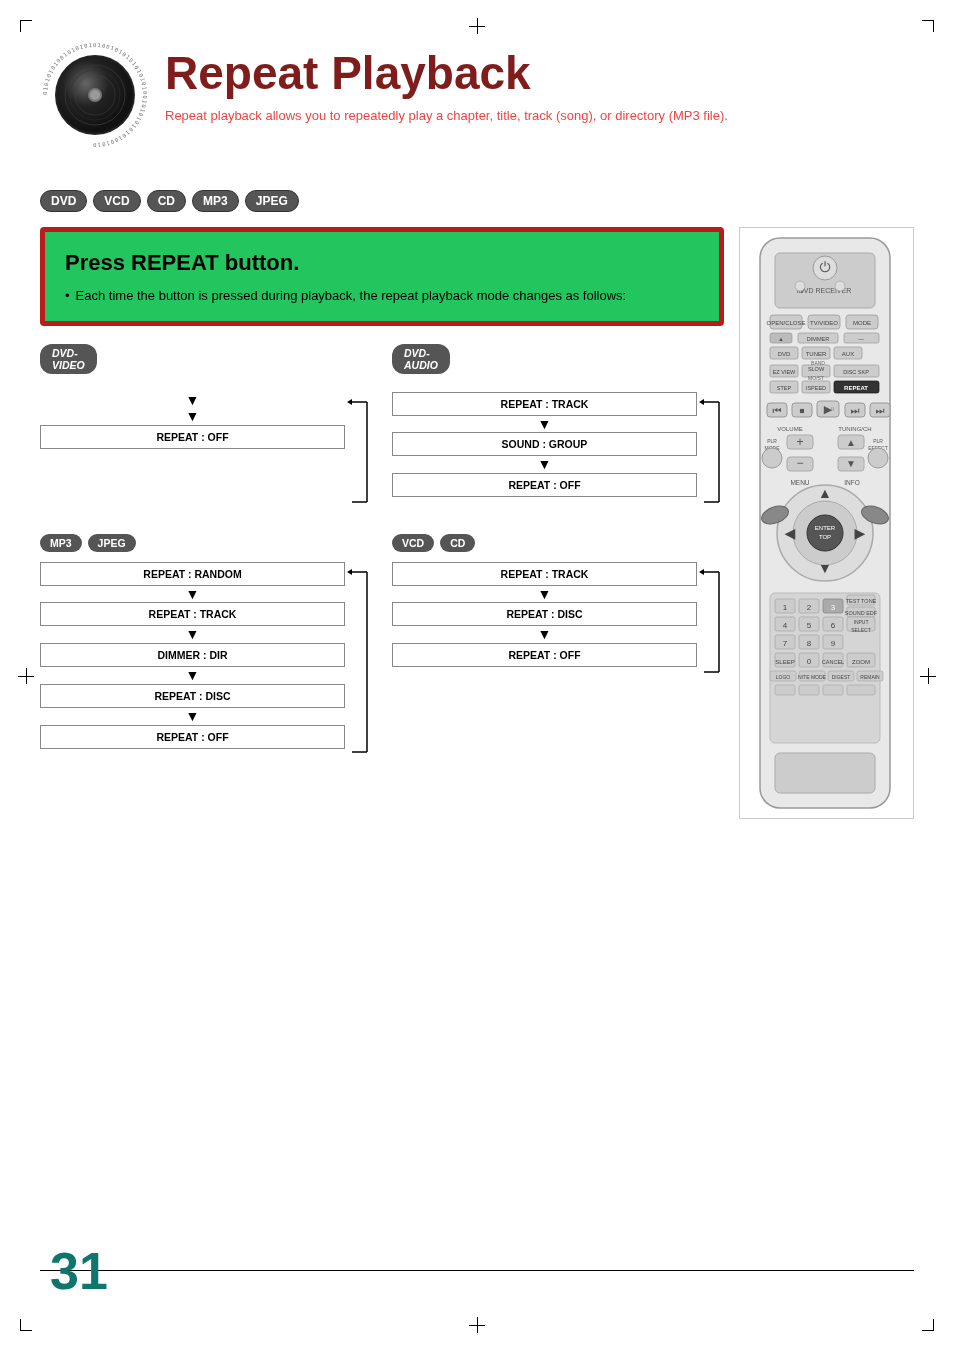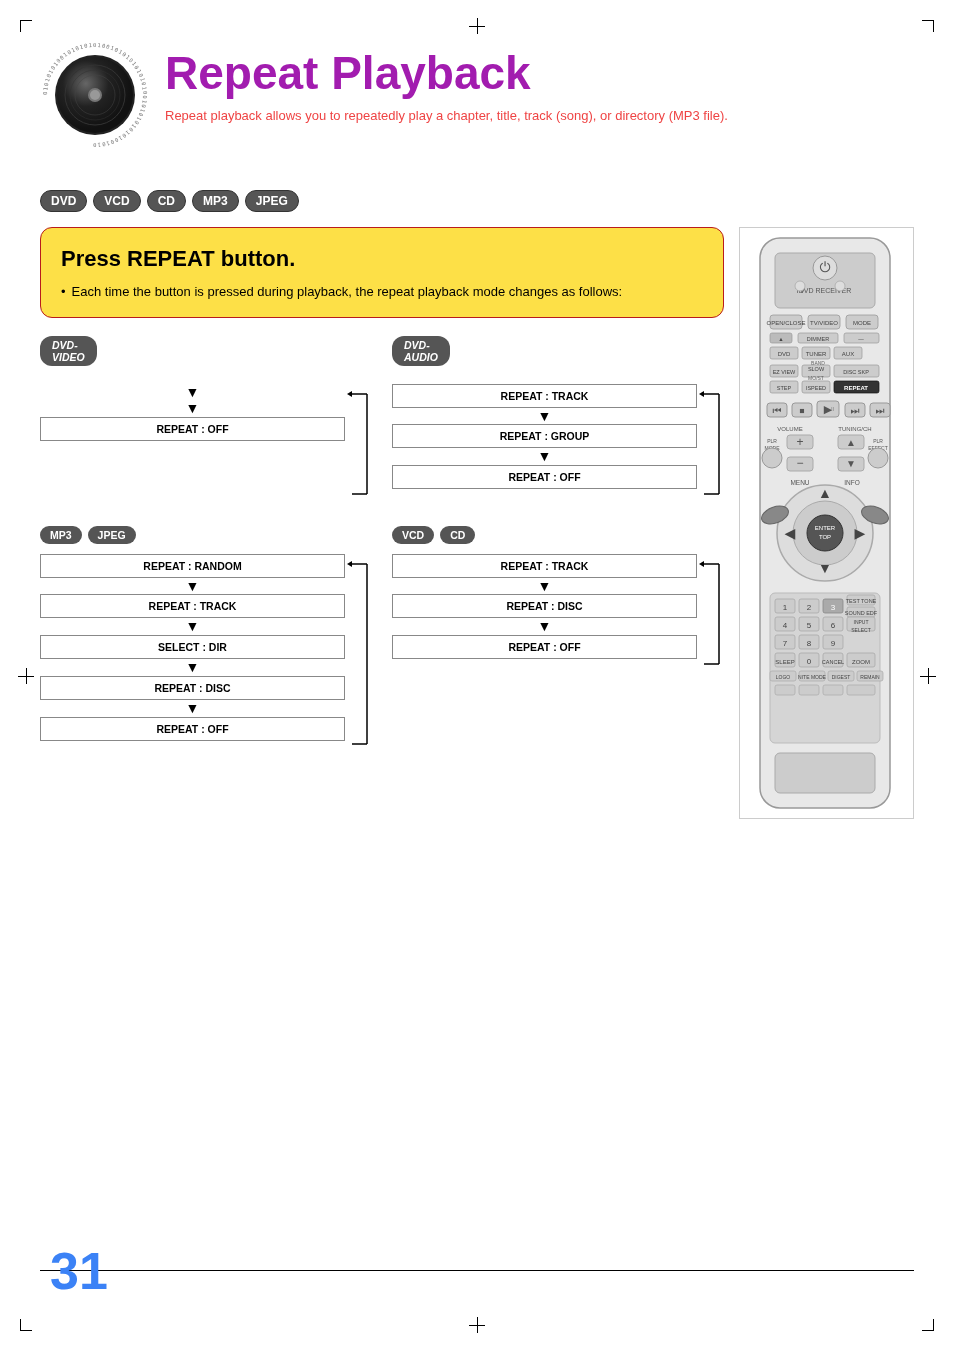--- a/index.html
+++ b/index.html
@@ -71,21 +71,21 @@
       margin-top: 5px;
     }
 
     .title-area {
       flex: 1;
     }
 
     .page-title {
       font-size: 46px;
       font-weight: 900;
-      color: #a21caf;
+      color: #7f1d1d;
       line-height: 1;
       margin-top: 15px;
       margin-left: 5px;
     }
 
     .subtitle {
       font-size: 13px;
       color: #ef4444;
       margin-top: 12px;
       margin-left: 5px;
@@ -109,23 +109,23 @@
     }
 
     .badge.active {
       background: #555;
       color: #fff;
       border-color: #333;
     }
 
     
     .instruction-box {
-      background: #fde047;
-      border: 1px solid #b91c1c;
-      border-radius: 12px;
+      background: #22c55e;
+      border: 5px solid #b91c1c;
+      border-radius: 4px;
       padding: 18px 20px 15px;
       margin-bottom: 0;
     }
 
     .instruction-title {
       font-size: 22px;
       font-weight: bold;
       margin-bottom: 10px;
     }
 
@@ -143,21 +143,21 @@
       gap: 6px;
     }
 
     
     .page-number {
       position: absolute;
       bottom: 50px;
       left: 50px;
       font-size: 52px;
       font-weight: bold;
-      color: #3b82f6;
+      color: #0f766e;
     }
 
     
     .divider-line {
       position: absolute;
       bottom: 80px;
       left: 40px;
       right: 40px;
       height: 1px;
       background: #000;
@@ -332,21 +332,21 @@
         </div>
 
         <div class="flow-block">
           <div style="margin-bottom:10px;">
             <span class="mode-tag" style="background:#555; color:#fff; border-radius:12px; font-size:10.5px; font-weight:bold; padding:3px 12px; display:inline-block;">DVD-<br>AUDIO</span>
           </div>
           <div class="bracket-container">
             <div class="bracket-items">
               <div class="flow-item-box">REPEAT : TRACK</div>
               <div class="flow-down">▼</div>
-              <div class="flow-item-box">REPEAT : GROUP</div>
+              <div class="flow-item-box">SOUND : GROUP</div>
               <div class="flow-down">▼</div>
               <div class="flow-item-box">REPEAT : OFF</div>
             </div>
             <svg width="25" height="120" viewBox="0 0 25 120" style="margin-left:2px; flex-shrink:0;">
               <line x1="5" y1="10" x2="20" y2="10" stroke="#000" stroke-width="1.5"></line>
               <line x1="20" y1="10" x2="20" y2="110" stroke="#000" stroke-width="1.5"></line>
               <line x1="5" y1="110" x2="20" y2="110" stroke="#000" stroke-width="1.5"></line>
               <polygon points="5,7 5,13 0,10" fill="#000"></polygon>
             </svg>
           </div>
@@ -359,21 +359,21 @@
           <div style="display:flex; gap:6px; margin-bottom:10px;">
             <span style="background:#555; color:#fff; border-radius:12px; font-size:10.5px; font-weight:bold; padding:3px 10px;">MP3</span>
             <span style="background:#555; color:#fff; border-radius:12px; font-size:10.5px; font-weight:bold; padding:3px 10px;">JPEG</span>
           </div>
           <div class="bracket-container">
             <div class="bracket-items">
               <div class="flow-item-box">REPEAT : RANDOM</div>
               <div class="flow-down">▼</div>
               <div class="flow-item-box">REPEAT : TRACK</div>
               <div class="flow-down">▼</div>
-              <div class="flow-item-box">SELECT : DIR</div>
+              <div class="flow-item-box">DIMMER : DIR</div>
               <div class="flow-down">▼</div>
               <div class="flow-item-box">REPEAT : DISC</div>
               <div class="flow-down">▼</div>
               <div class="flow-item-box">REPEAT : OFF</div>
             </div>
             <svg width="25" height="200" viewBox="0 0 25 200" style="margin-left:2px; flex-shrink:0;">
               <line x1="5" y1="10" x2="20" y2="10" stroke="#000" stroke-width="1.5"></line>
               <line x1="20" y1="10" x2="20" y2="190" stroke="#000" stroke-width="1.5"></line>
               <line x1="5" y1="190" x2="20" y2="190" stroke="#000" stroke-width="1.5"></line>
               <polygon points="5,7 5,13 0,10" fill="#000"></polygon>

